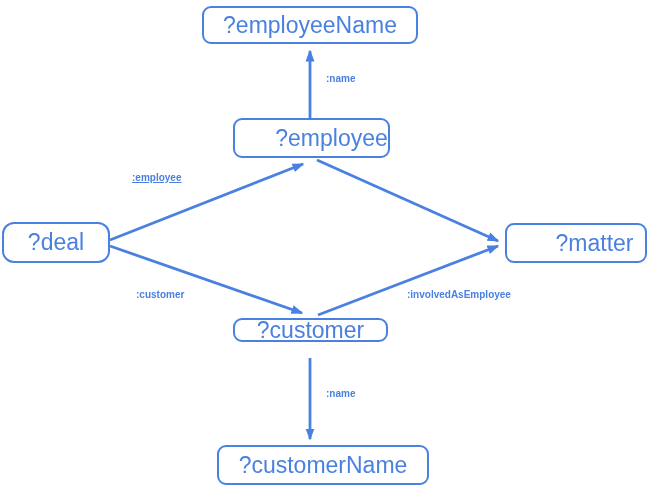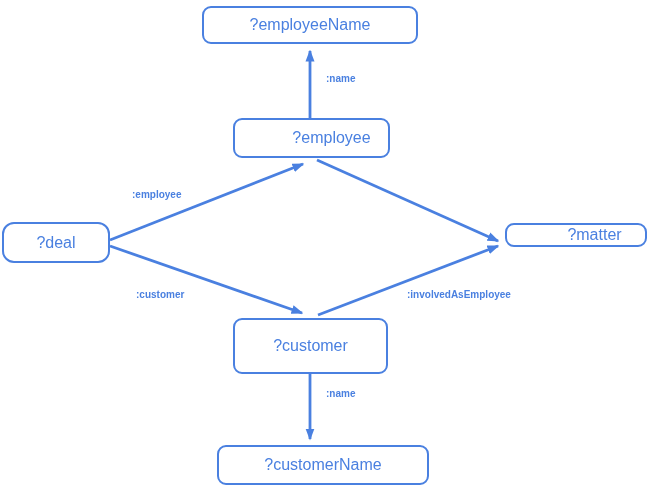--- a/index.html
+++ b/index.html
@@ -33,41 +33,41 @@
   }
   .node {
     position: absolute;
     display: flex;
     align-items: center;
     justify-content: center;
     background: var(--background);
     border: 2.5px solid var(--accent);
     border-radius: 9px;
     color: var(--accent);
-    font-size: 16px;
+    font-size: 23px;
     font-weight: 400;
     white-space: nowrap;
     cursor: default;
   }
   .node-employeeName  { left: 202px; top: 6px;   width: 216px; height: 38px; }
   .node-employee      { left: 233px; top: 118px; width: 157px; height: 40px; padding-left: 40px; }
   .node-deal          { left: 2px;   top: 222px; width: 108px; height: 41px; border-radius: 12px; }
-  .node-matter        { left: 505px; top: 223px; width: 142px; height: 24px; padding-left: 37px; }
-  .node-customer      { left: 233px; top: 318px; width: 155px; height: 56px; }
+  .node-matter        { left: 505px; top: 223px; width: 142px; height: 40px; padding-left: 37px; }
+  .node-customer      { left: 233px; top: 318px; width: 155px; height: 24px; }
   .node-customerName  { left: 217px; top: 445px; width: 212px; height: 40px; }
   .edge-label {
     position: absolute;
     color: var(--accent);
     font-size: 10px;
     font-weight: 700;
     line-height: 1;
     white-space: nowrap;
   }
   .lbl-name-top            { left: 326px; top: 74px; }
-  .lbl-employee            { left: 132px; top: 190px; }
+  .lbl-employee            { left: 132px; top: 173px; text-decoration: underline; }
   .lbl-involvedAsEmployee  { left: 404px; top: 173px; }
   .lbl-customer            { left: 136px; top: 290px; }
   .lbl-involvedAsCustomer  { left: 407px; top: 290px; }
   .lbl-name-bottom         { left: 326px; top: 389px; }
 </style>
 </head>
 <body>
 
 <div class="canvas">
 

